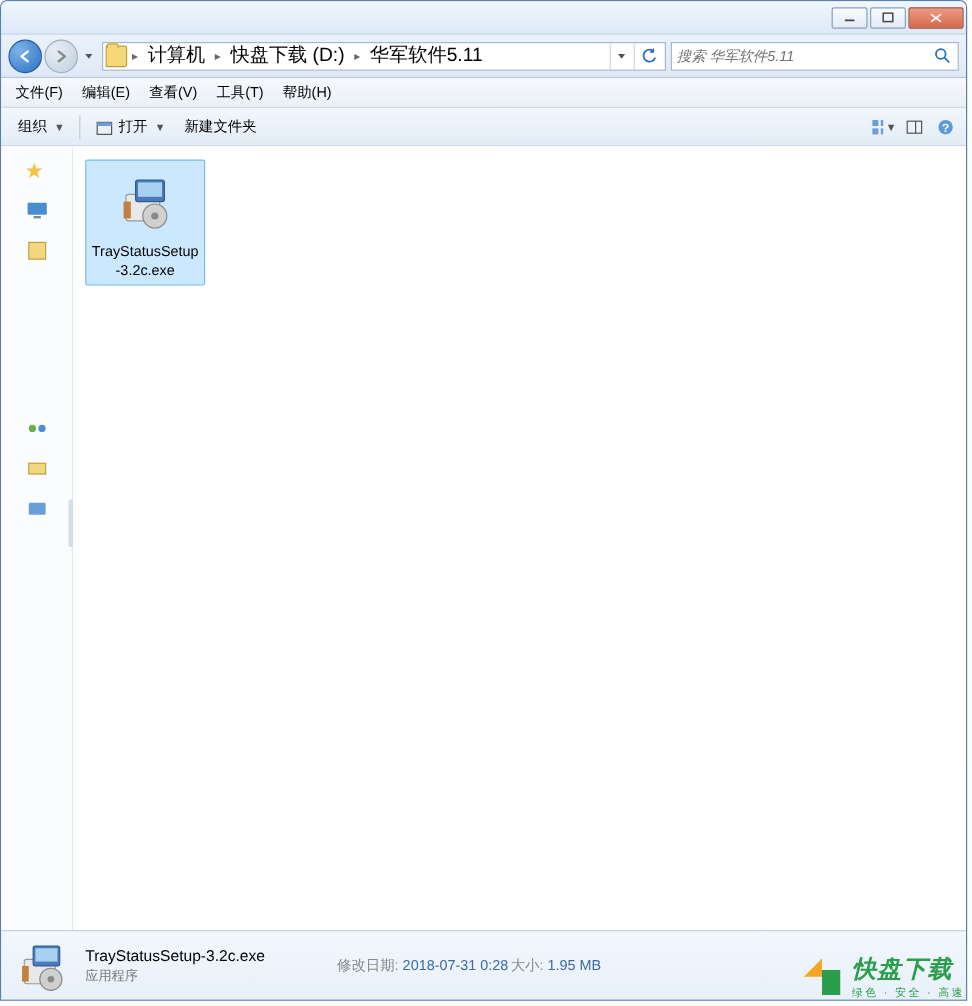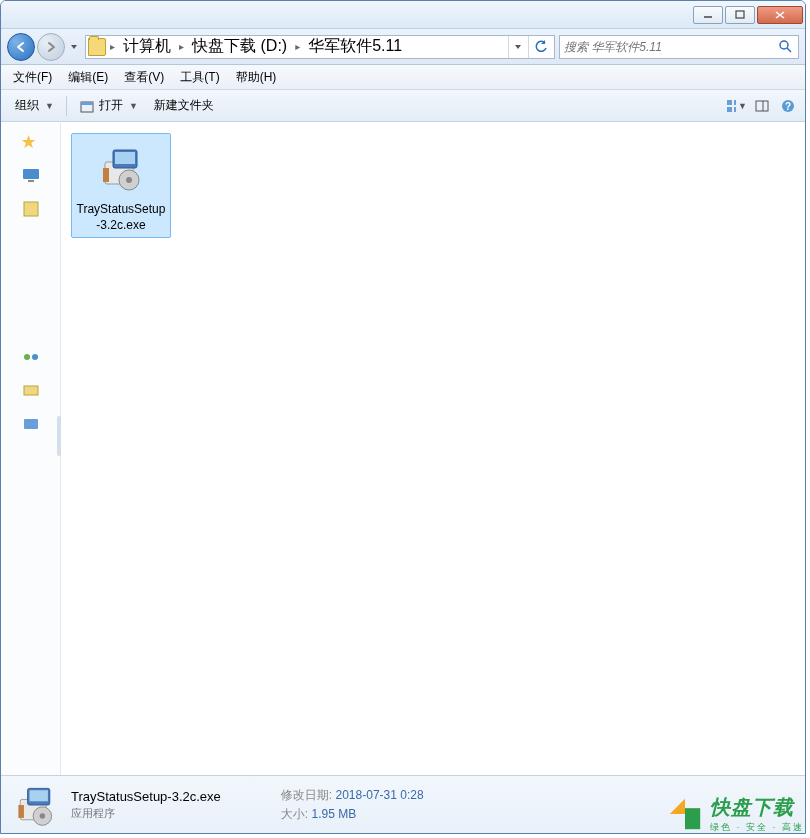--- a/index.html
+++ b/index.html
@@ -54,21 +54,21 @@
 .file-icon { width: 60px; height: 60px; display: flex; align-items: center; justify-content: center; margin-bottom: 4px; }
 .file-name { font-size: 12px; text-align: center; word-break: break-word; line-height: 1.3; }
 
 
 .details { height: 58px; background: linear-gradient(#f2f7fc, #e8f0f9); border-top: 1px solid #c5d3e2; display: flex; align-items: center; padding: 4px 10px; font-size: 12px; }
 .detail-icon { width: 48px; height: 48px; margin-right: 12px; }
 .detail-info { display: flex; flex-direction: column; gap: 2px; }
 .detail-name { font-size: 13px; }
 .detail-type { color: #777; font-size: 11px; }
 .detail-meta { display: flex; gap: 40px; margin-left: 60px; color: #555; }
-.meta-col { display: flex; flex-direction: column; gap: 2px; }
+.meta-col { display: flex; gap: 2px; }
 .meta-label { color: #888; }
 .meta-val { color: #3a6aa8; }
 
 
 .installer-svg { width: 52px; height: 52px; }
 
 
 .watermark { position: absolute; right: 6px; bottom: 4px; display: flex; align-items: center; gap: 6px; pointer-events: none; }
 .wm-logo { width: 38px; height: 38px; }
 .wm-text { display: flex; flex-direction: column; }

